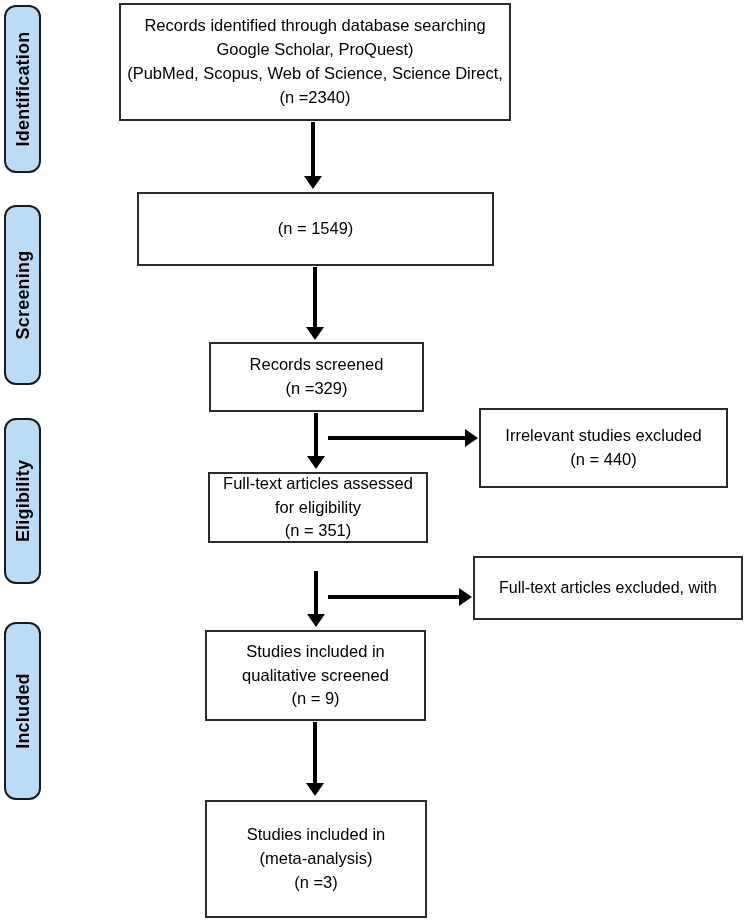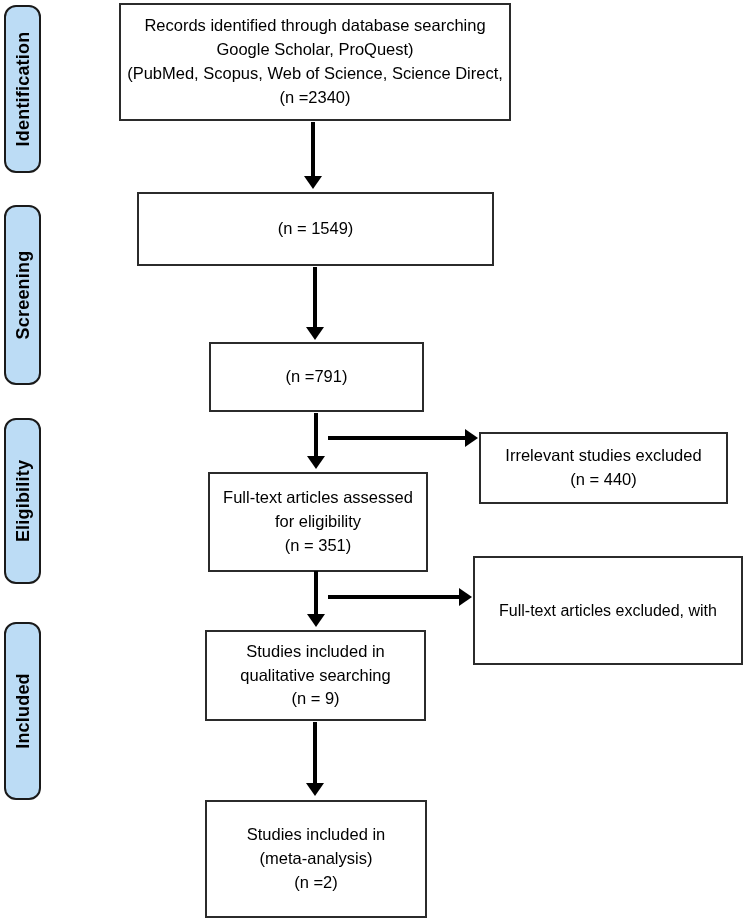--- a/index.html
+++ b/index.html
@@ -122,58 +122,59 @@
   <div class="arrow-down" style="left:304px; top:176px;"></div>
 
   <div class="flow-box" style="left:137px; top:192px; width:357px; height:74px;">
     <span class="line">(n = 1549)</span>
   </div>
 
   <div class="conn v-stem" style="left:313px; top:267px; width:4px; height:61px;"></div>
   <div class="arrow-down" style="left:306px; top:327px;"></div>
 
   <div class="flow-box" style="left:209px; top:342px; width:215px; height:70px;">
-    <span class="line">(n =791)</span>
+    <span class="line">Records screened</span>
+    <span class="line">(n =329)</span>
   </div>
 
   <div class="conn v-stem" style="left:314px; top:413px; width:4px; height:44px;"></div>
   <div class="arrow-down" style="left:307px; top:456px;"></div>
 
   <div class="conn h-stem" style="left:328px; top:436px; width:138px; height:4px;"></div>
   <div class="arrow-right" style="left:465px; top:429px;"></div>
 
-  <div class="flow-box" style="left:479px; top:408px; width:249px; height:72px;margin-top:24px;">
+  <div class="flow-box" style="left:479px; top:408px; width:249px; height:80px;">
     <span class="line">Irrelevant studies excluded</span>
     <span class="line">(n = 440)</span>
   </div>
 
-  <div class="flow-box" style="left:208px; top:472px; width:220px; height:100px;">
+  <div class="flow-box" style="left:208px; top:472px; width:220px; height:71px;">
     <span class="line">Full-text articles assessed</span>
     <span class="line">for eligibility</span>
     <span class="line">(n = 351)</span>
   </div>
 
   <div class="conn v-stem" style="left:314px; top:571px; width:4px; height:44px;"></div>
   <div class="arrow-down" style="left:307px; top:614px;"></div>
 
   <div class="conn h-stem" style="left:328px; top:595px; width:132px; height:4px;"></div>
   <div class="arrow-right" style="left:459px; top:588px;"></div>
 
-  <div class="flow-box" style="left:473px; top:556px; width:270px; height:109px; font-size:16px;">
+  <div class="flow-box" style="left:473px; top:556px; width:270px; height:64px; font-size:16px;">
     <span class="line">Full-text articles excluded, with</span>
   </div>
 
   <div class="flow-box" style="left:205px; top:630px; width:221px; height:91px;">
     <span class="line">Studies included in</span>
-    <span class="line">qualitative searching</span>
+    <span class="line">qualitative screened</span>
     <span class="line">(n = 9)</span>
   </div>
 
   <div class="conn v-stem" style="left:313px; top:722px; width:4px; height:62px;"></div>
   <div class="arrow-down" style="left:306px; top:783px;"></div>
 
   <div class="flow-box" style="left:205px; top:800px; width:222px; height:118px;">
     <span class="line">Studies included in</span>
     <span class="line">(meta-analysis)</span>
-    <span class="line">(n =2)</span>
+    <span class="line">(n =3)</span>
   </div>
 
 </div>
 
 </body></html>

